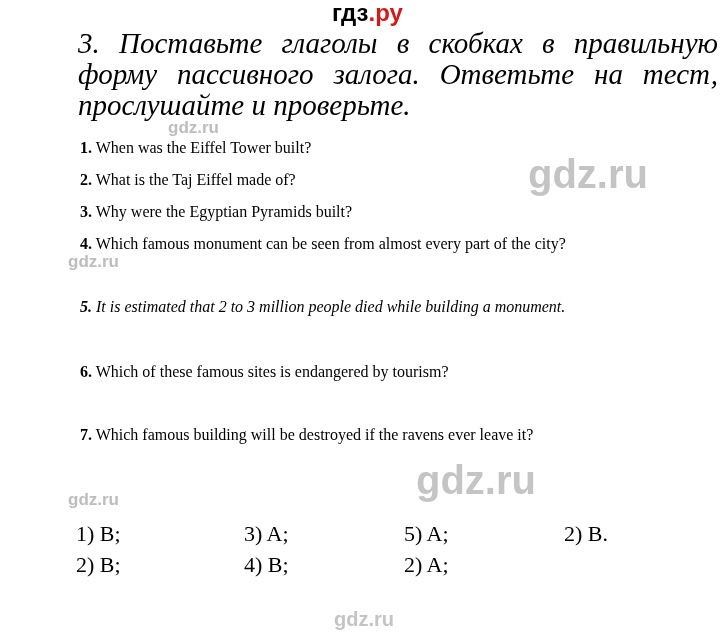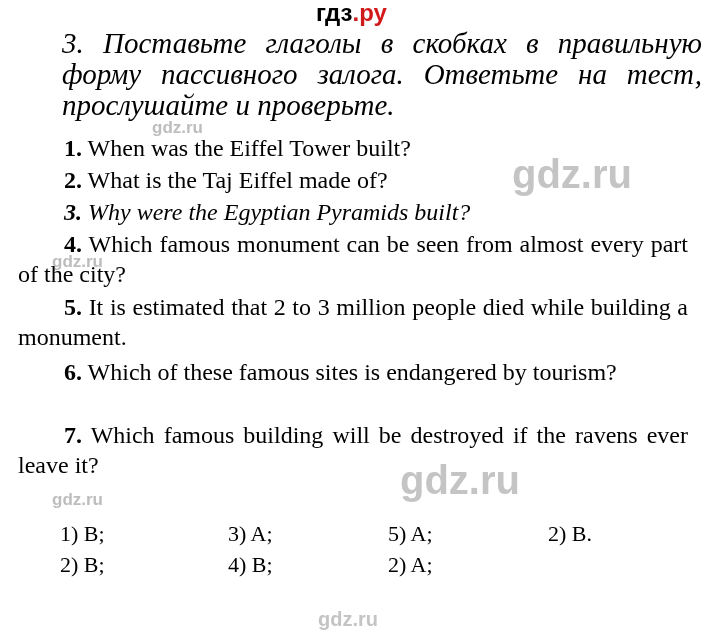--- a/index.html
+++ b/index.html
@@ -12,20 +12,21 @@
     background: #ffffff;
     font-family: "Liberation Serif", serif;
     color: #000000;
     position: relative;
     overflow: hidden;
   }
   .page {
     position: relative;
     width: 638px;
     height: 633px;
+    margin-left: 16px;
   }
 
   
   .site-logo {
     position: absolute;
     top: 0px;
     left: 316px;
     font-family: "Liberation Sans", sans-serif;
     font-weight: bold;
     font-size: 24px;
@@ -67,21 +68,21 @@
     line-height: 31px;
     text-align: justify;
     text-justify: inter-word;
   }
   .task-intro .num {
     font-style: italic;
   }
 
   .q {
     position: absolute;
-    font-size: 24px;
+    font-size: 16px;
     line-height: 30px;
     width: 640px;
     left: 18px;
   }
   .q .num {
     font-weight: bold;
   }
   .q-indent { text-indent: 46px; }
   .q-just {
     text-align: justify;
@@ -144,31 +145,31 @@
     <div class="q q-indent" style="top:133px;">
       <span class="num">1.</span>
       <span>When was the Eiffel Tower built?</span>
     </div>
 
     <div class="q q-indent" style="top:165px;">
       <span class="num">2.</span>
       <span>What is the Taj Eiffel made of?</span>
     </div>
 
-    <div class="q q-indent" style="top:197px;font-style:italic;">
+    <div class="q q-indent" style="top:197px;">
       <span class="num">3.</span>
       <span>Why were the Egyptian Pyramids built?</span>
     </div>
 
     <div class="q q-indent q-just" style="top:229px; width:670px;">
       <span class="num">4.</span>
       <span>Which famous monument can be seen from almost every part of the city?</span>
     </div>
 
-    <div class="q q-indent q-just" style="top:292px; width:670px;">
+    <div class="q q-indent q-just" style="top:292px; width:670px;font-style:italic;">
       <span class="num">5.</span>
       <span>It is estimated that 2 to 3 million people died while building a monument.</span>
     </div>
 
     <div class="q q-indent q-just" style="top:357px; width:670px;">
       <span class="num">6.</span>
       <span>Which of these famous sites is endangered by tourism?</span>
     </div>
 
     <div class="q q-indent q-just" style="top:420px; width:670px;">

